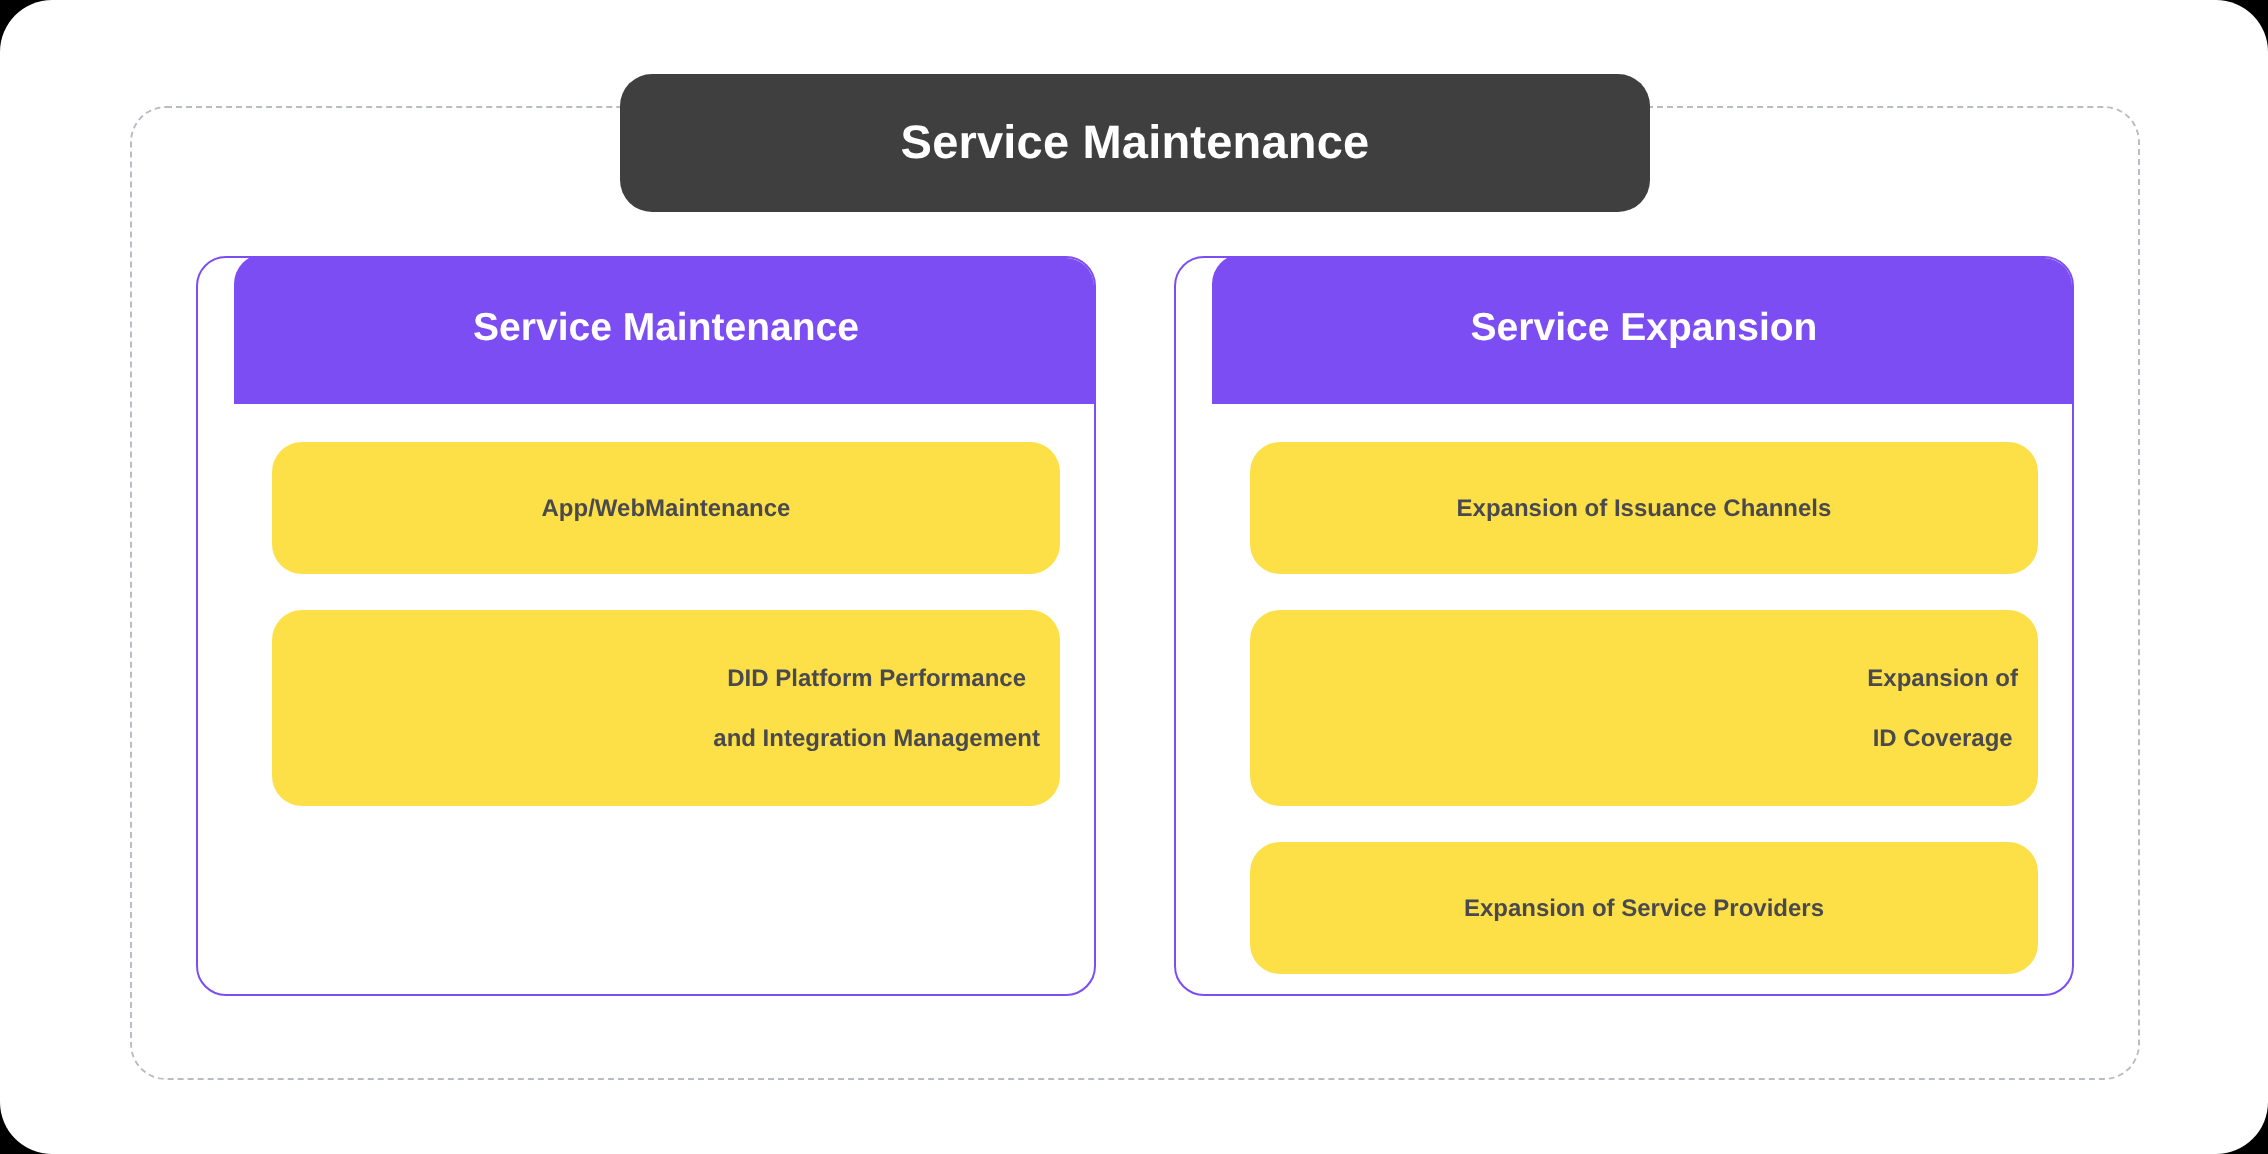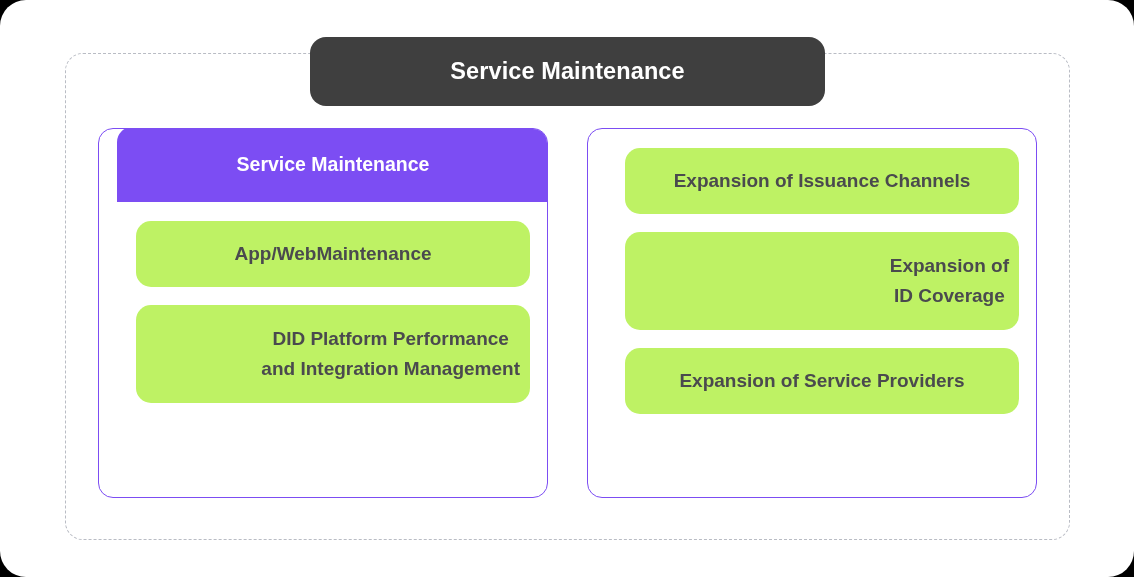--- a/index.html
+++ b/index.html
@@ -105,28 +105,28 @@
   .card-body {
     flex: 1 1 auto;
     padding: 19px 17px 19px 17px;
     display: flex;
     flex-direction: column;
     gap: 18px;
     box-sizing: border-box;
   }
 
   .pill {
-    background: #bef264;
+    background: #fde047;
     border-radius: 15px;
     display: flex;
     align-items: center;
     justify-content: center;
     text-align: center;
     color: #4a4a4e;
-    font-size: 19px;
+    font-size: 12px;
     font-weight: bold;
     line-height: 30px;
     padding: 0 10px;
     box-sizing: border-box;
   }
   .pill.one-line { flex: 0 0 66px; }
   .pill.two-line { flex: 0 0 98px; justify-content: flex-end; }
   .pill span { display: block; white-space: pre-line; }
 </style>
 </head>
@@ -151,20 +151,23 @@
           <span>App/WebMaintenance</span>
         </div>
         <div class="pill two-line">
           <span>DID Platform Performance
 and Integration Management</span>
         </div>
       </div>
     </div>
 
     <div class="card">
+      <div class="card-header">
+        <span class="card-header-text">Service Expansion</span>
+      </div>
       <div class="card-body">
         <div class="pill one-line">
           <span>Expansion of Issuance Channels</span>
         </div>
         <div class="pill two-line">
           <span>Expansion of
 ID Coverage</span>
         </div>
         <div class="pill one-line">
           <span>Expansion of Service Providers</span>

